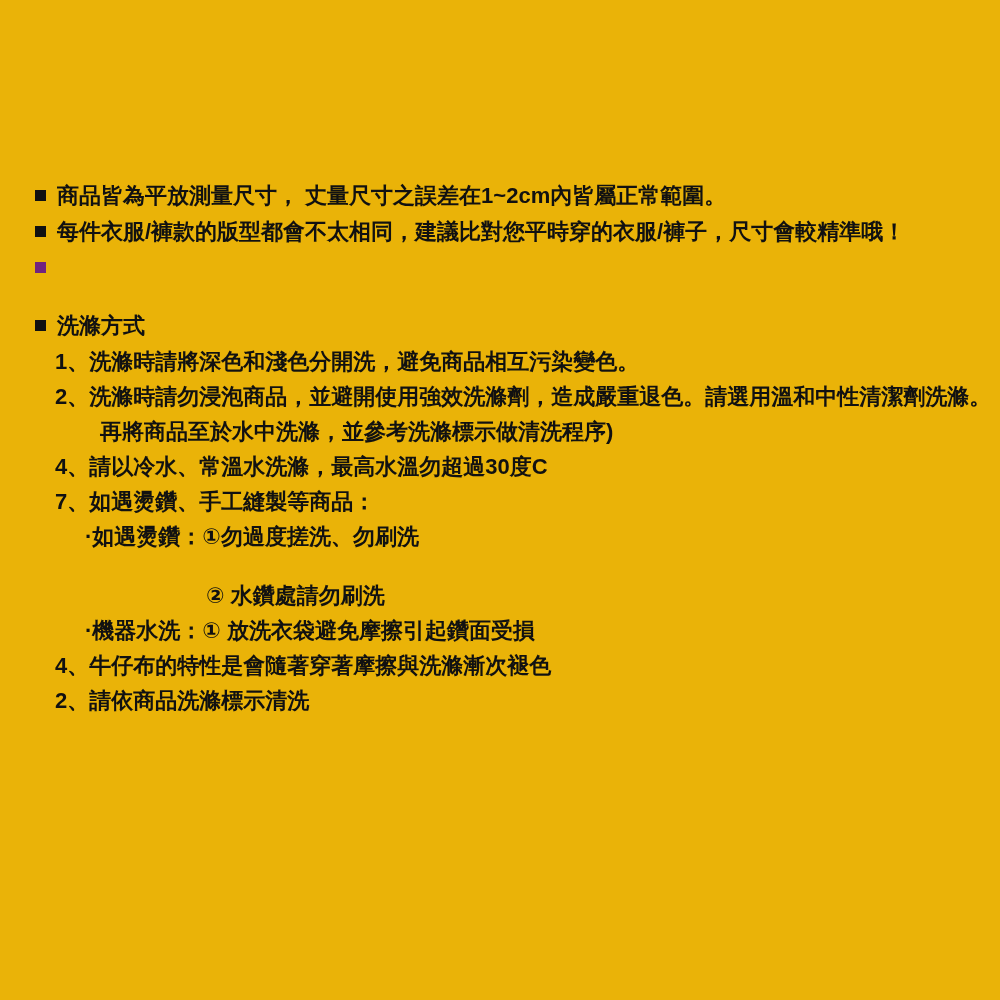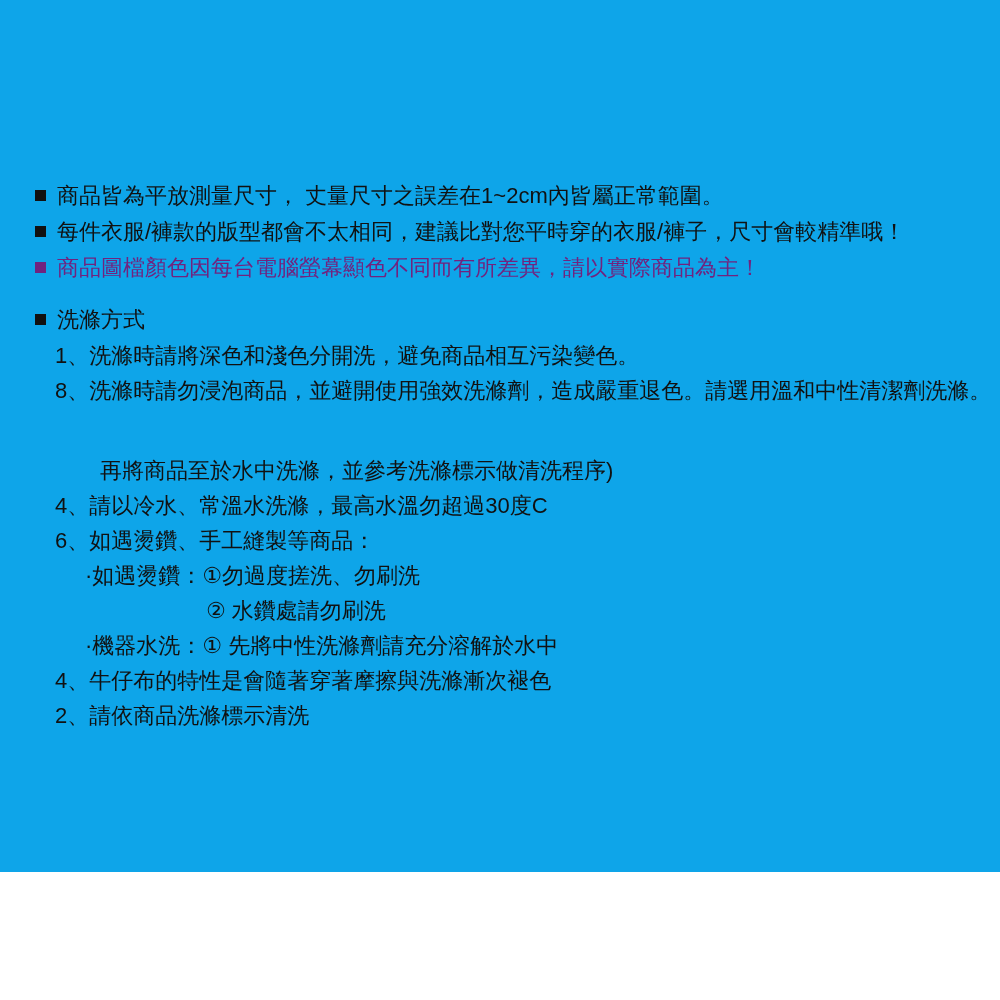--- a/index.html
+++ b/index.html
@@ -8,87 +8,87 @@
   }
   html, body {
     margin: 0;
     padding: 0;
     background: #ffffff;
   }
   .page {
     position: relative;
     box-sizing: border-box;
     width: 1000px;
-    height: 872px;
-    background: #0ea5e9;
+    height: 1000px;
+    background: #eab308;
     padding: 178px 0 0 35px;
     overflow: hidden;
     font-family: "Liberation Sans", "DejaVu Sans", sans-serif;
-    font-weight: 400;
+    font-weight: 700;
     font-size: 22px;
     color: var(--text);
   }
   .note-line {
     line-height: 36px;
     white-space: nowrap;
   }
   .purple {
     color: var(--purple);
   }
   .sq {
     display: inline-block;
     width: 11px;
     height: 11px;
     background: currentColor;
     margin-right: 11px;
     vertical-align: 2px;
   }
   .wash-header {
-    margin-top: 16px;
+    margin-top: 22px;
     line-height: 36px;
     white-space: nowrap;
   }
   .wash {
     line-height: 35px;
     white-space: nowrap;
   }
   .indent-item   { padding-left: 20px;  }  
   .indent-paren1 { padding-left: 54px;  }  
-  .indent-paren2 { padding-left: 65px; margin-top: 45px;  }  
+  .indent-paren2 { padding-left: 65px;  }  
   .indent-sub    { padding-left: 50px;  }  
-  .indent-sub2   { padding-left: 171px; }  
+  .indent-sub2   { padding-left: 171px; margin-top: 24px; }  
 </style>
 </head>
 <body>
 
 <div class="page">
 
   <section>
     <div class="note-line">
       <span class="sq"></span><span>商品皆為平放測量尺寸， 丈量尺寸之誤差在1~2cm內皆屬正常範圍。</span>
     </div>
     <div class="note-line">
       <span class="sq"></span><span>每件衣服/褲款的版型都會不太相同，建議比對您平時穿的衣服/褲子，尺寸會較精準哦！</span>
     </div>
     <div class="note-line purple">
-      <span class="sq"></span><span>商品圖檔顏色因每台電腦螢幕顯色不同而有所差異，請以實際商品為主！</span>
+      <span class="sq"></span>
     </div>
   </section>
 
   <section>
     <div class="wash-header">
       <span class="sq"></span><span>洗滌方式</span>
     </div>
     <div>
       <div class="wash indent-item">1、洗滌時請將深色和淺色分開洗，避免商品相互污染變色。</div>
-      <div class="wash indent-item">8、洗滌時請勿浸泡商品，並避開使用強效洗滌劑，造成嚴重退色。請選用溫和中性清潔劑洗滌。</div>
+      <div class="wash indent-item">2、洗滌時請勿浸泡商品，並避開使用強效洗滌劑，造成嚴重退色。請選用溫和中性清潔劑洗滌。</div>
       <div class="wash indent-paren2">再將商品至於水中洗滌，並參考洗滌標示做清洗程序)</div>
       <div class="wash indent-item">4、請以冷水、常溫水洗滌，最高水溫勿超過30度C</div>
-      <div class="wash indent-item">6、如遇燙鑽、手工縫製等商品：</div>
+      <div class="wash indent-item">7、如遇燙鑽、手工縫製等商品：</div>
       <div class="wash indent-sub">·如遇燙鑽：①勿過度搓洗、勿刷洗</div>
       <div class="wash indent-sub2">② 水鑽處請勿刷洗</div>
-      <div class="wash indent-sub">·機器水洗：① 先將中性洗滌劑請充分溶解於水中</div>
+      <div class="wash indent-sub">·機器水洗：① 放洗衣袋避免摩擦引起鑽面受損</div>
       <div class="wash indent-item">4、牛仔布的特性是會隨著穿著摩擦與洗滌漸次褪色</div>
       <div class="wash indent-item">2、請依商品洗滌標示清洗</div>
     </div>
   </section>
 
 </div>
 
 </body></html>

